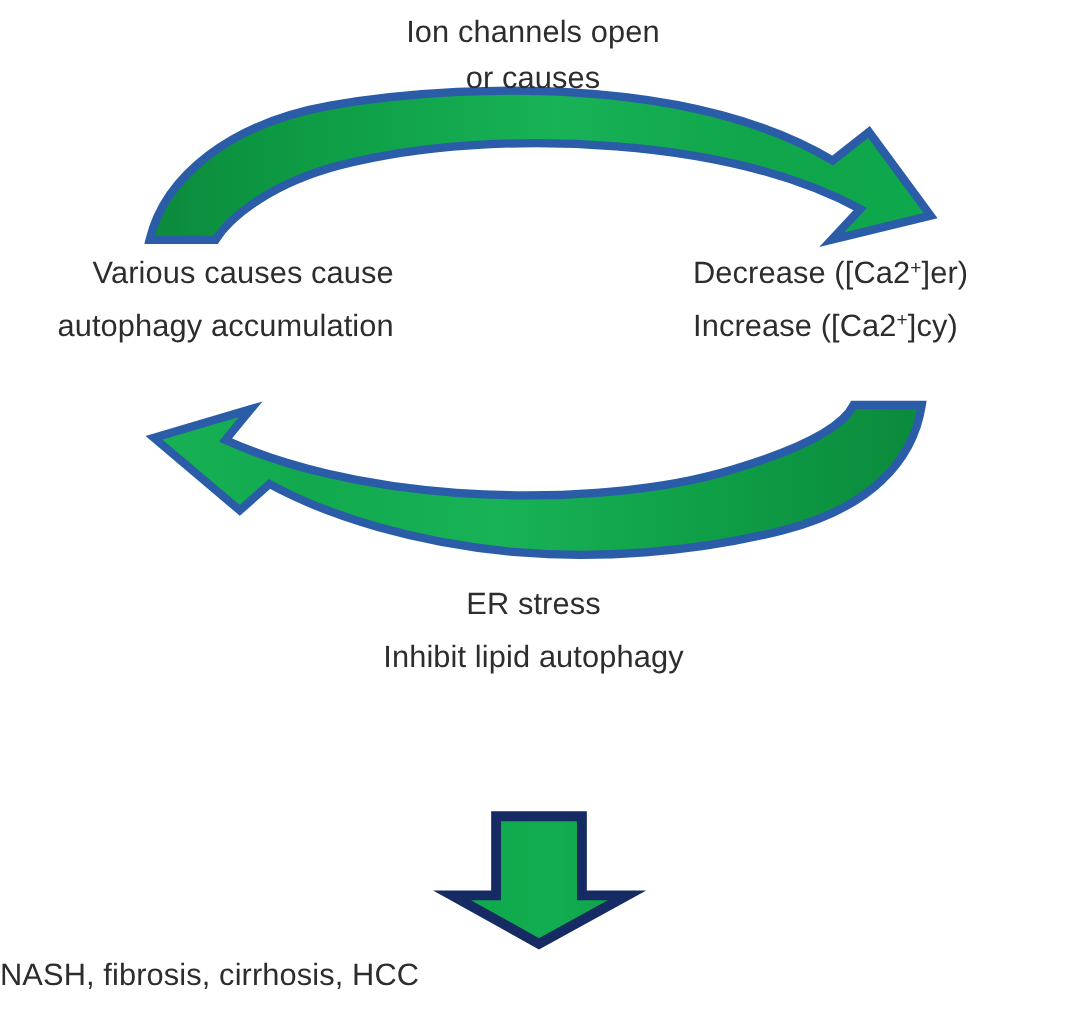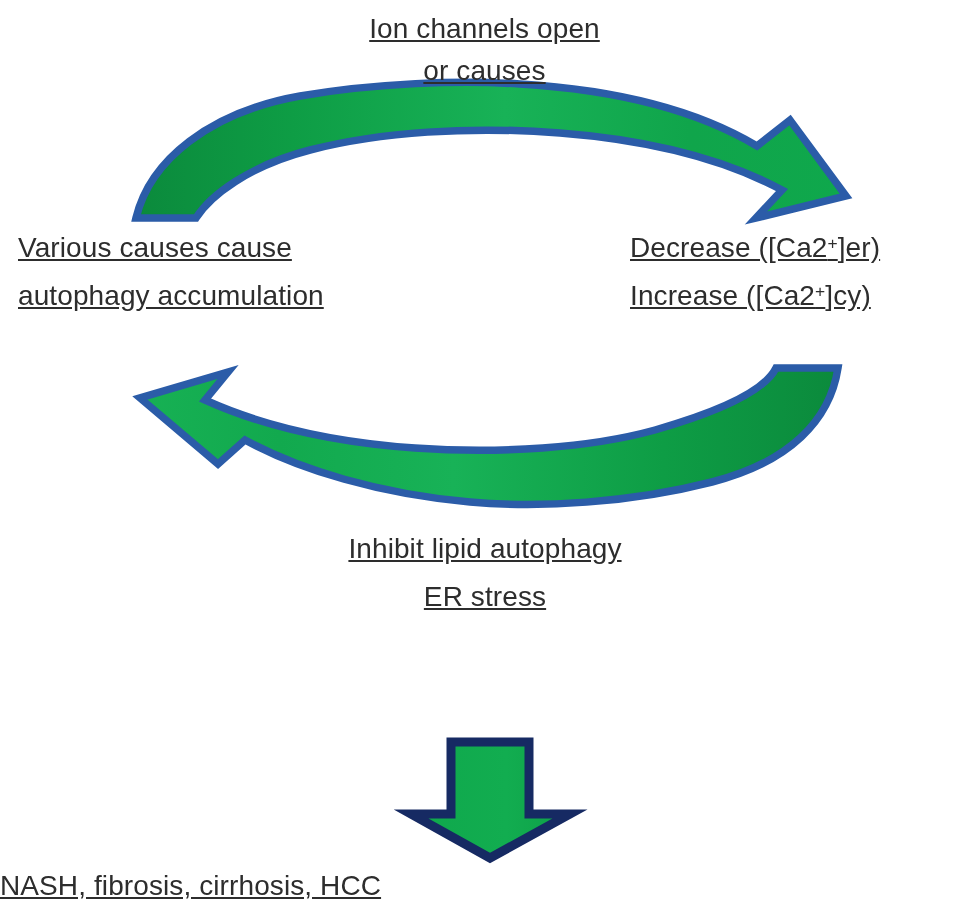--- a/index.html
+++ b/index.html
@@ -29,34 +29,34 @@
     overflow: visible;
   }
   .txt {
     position: absolute;
     font-size: 28px;
     line-height: 46px;
     color: #2d2d2d;
     white-space: nowrap;
     letter-spacing: 0.1px;
   }
-  .txt-center { text-align: center; text-decoration: underline; }
+  .txt-center { text-align: center; }
 
   
   #cap-top {
     left: 0; top: 8px;
     width: 969px;
     text-align: center;
     line-height: 42px;
   }
   
   #block-left {
     left: 18px; top: 224px;
     width: 340px;
-    text-align: left;
+    text-align: right;
     line-height: 48px;
   }
   
   #block-right {
     left: 630px; top: 224px;
     width: 330px;
     text-align: left;
     line-height: 48px;
   }
   
@@ -162,21 +162,21 @@
     <span class="line">Various causes cause</span>
     <span class="line">autophagy accumulation</span>
   </div>
 
   <div class="txt txt-center" id="block-right">
     <span class="line"><span>Decrease ([Ca2</span><sup>+</sup><span>]er)</span></span>
     <span class="line"><span>Increase ([Ca2</span><sup>+</sup><span>]cy)</span></span>
   </div>
 
   <div class="txt txt-center" id="block-mid">
+    <span class="line">ER stress</span>
     <span class="line">Inhibit lipid autophagy</span>
-    <span class="line">ER stress</span>
   </div>
 
   <div class="txt txt-center" id="cap-outcome">
     <span class="line">NASH, fibrosis, cirrhosis, HCC</span>
   </div>
 
 </div>
 
 </body></html>

